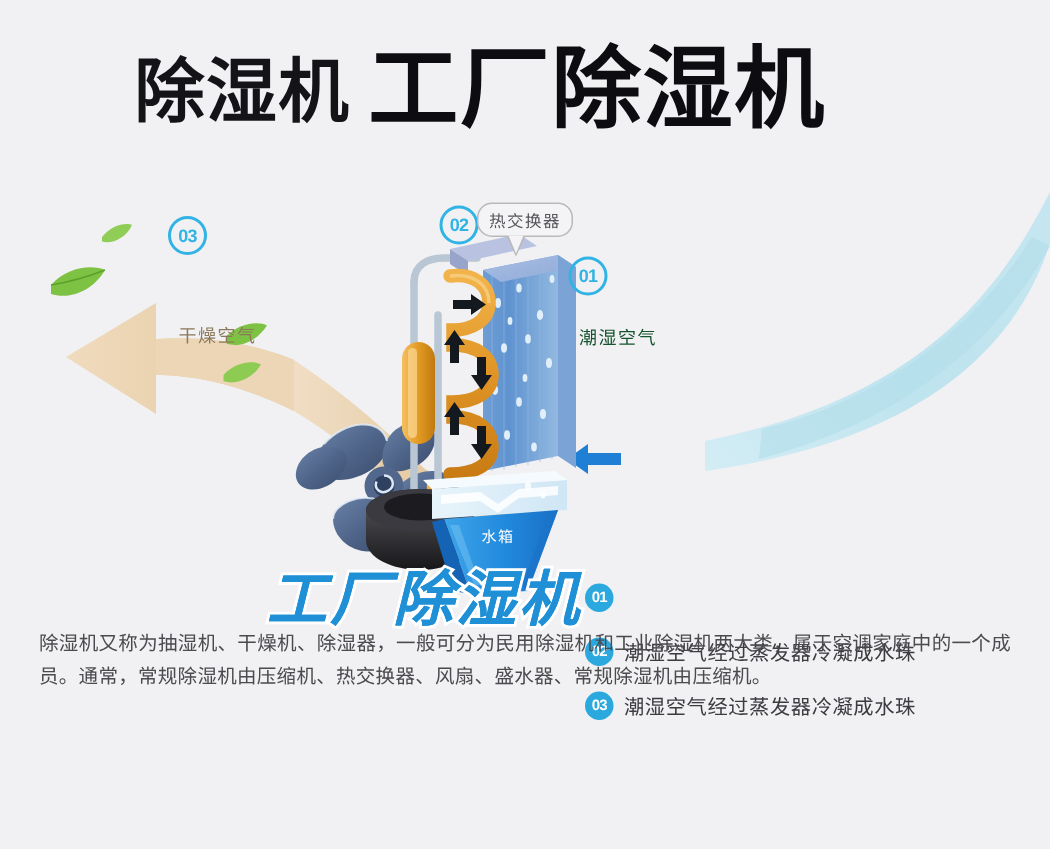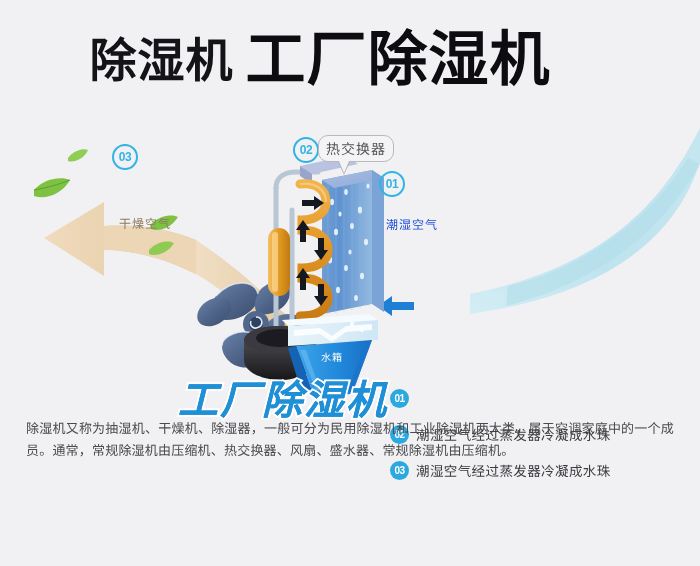--- a/index.html
+++ b/index.html
@@ -48,29 +48,29 @@
   }
   #badge-03{left:112px;top:26px;}
   #badge-02{left:293px;top:19px;}
   #badge-01{left:379px;top:53px;}
 
   .art-label{
     position:absolute;font-size:12px;color:#6b6b66;
     white-space:nowrap;letter-spacing:1px;
   }
   #lbl-dry{left:119px;top:96px;color:#8d7a5c;}
-  #lbl-humid{left:386px;top:97px;color:#1d4ed8;}
+  #lbl-humid{left:386px;top:97px;color:#14532d;}
   #lbl-tank{left:321px;top:231px;color:#ffffff;font-size:10px;letter-spacing:1px;font-family:Liberation Serif, serif;}
 
   .callout{
     position:absolute;left:318px;top:17px;
     padding:2px 7px 3px 7px;
     border:1px solid #b9b9bc;border-radius:10px;
     background:#f4f4f6;
-    font-size:14px;color:#55555a;white-space:nowrap;
+    font-size:11px;color:#55555a;white-space:nowrap;
     letter-spacing:1px;
   }
   .callout:after{
     content:"";position:absolute;left:20px;bottom:-12px;
     width:0;height:0;border-left:5px solid transparent;
     border-right:5px solid transparent;border-top:12px solid #f4f4f6;
   }
   .callout:before{
     content:"";position:absolute;left:19px;bottom:-14px;
     width:0;height:0;border-left:6px solid transparent;

